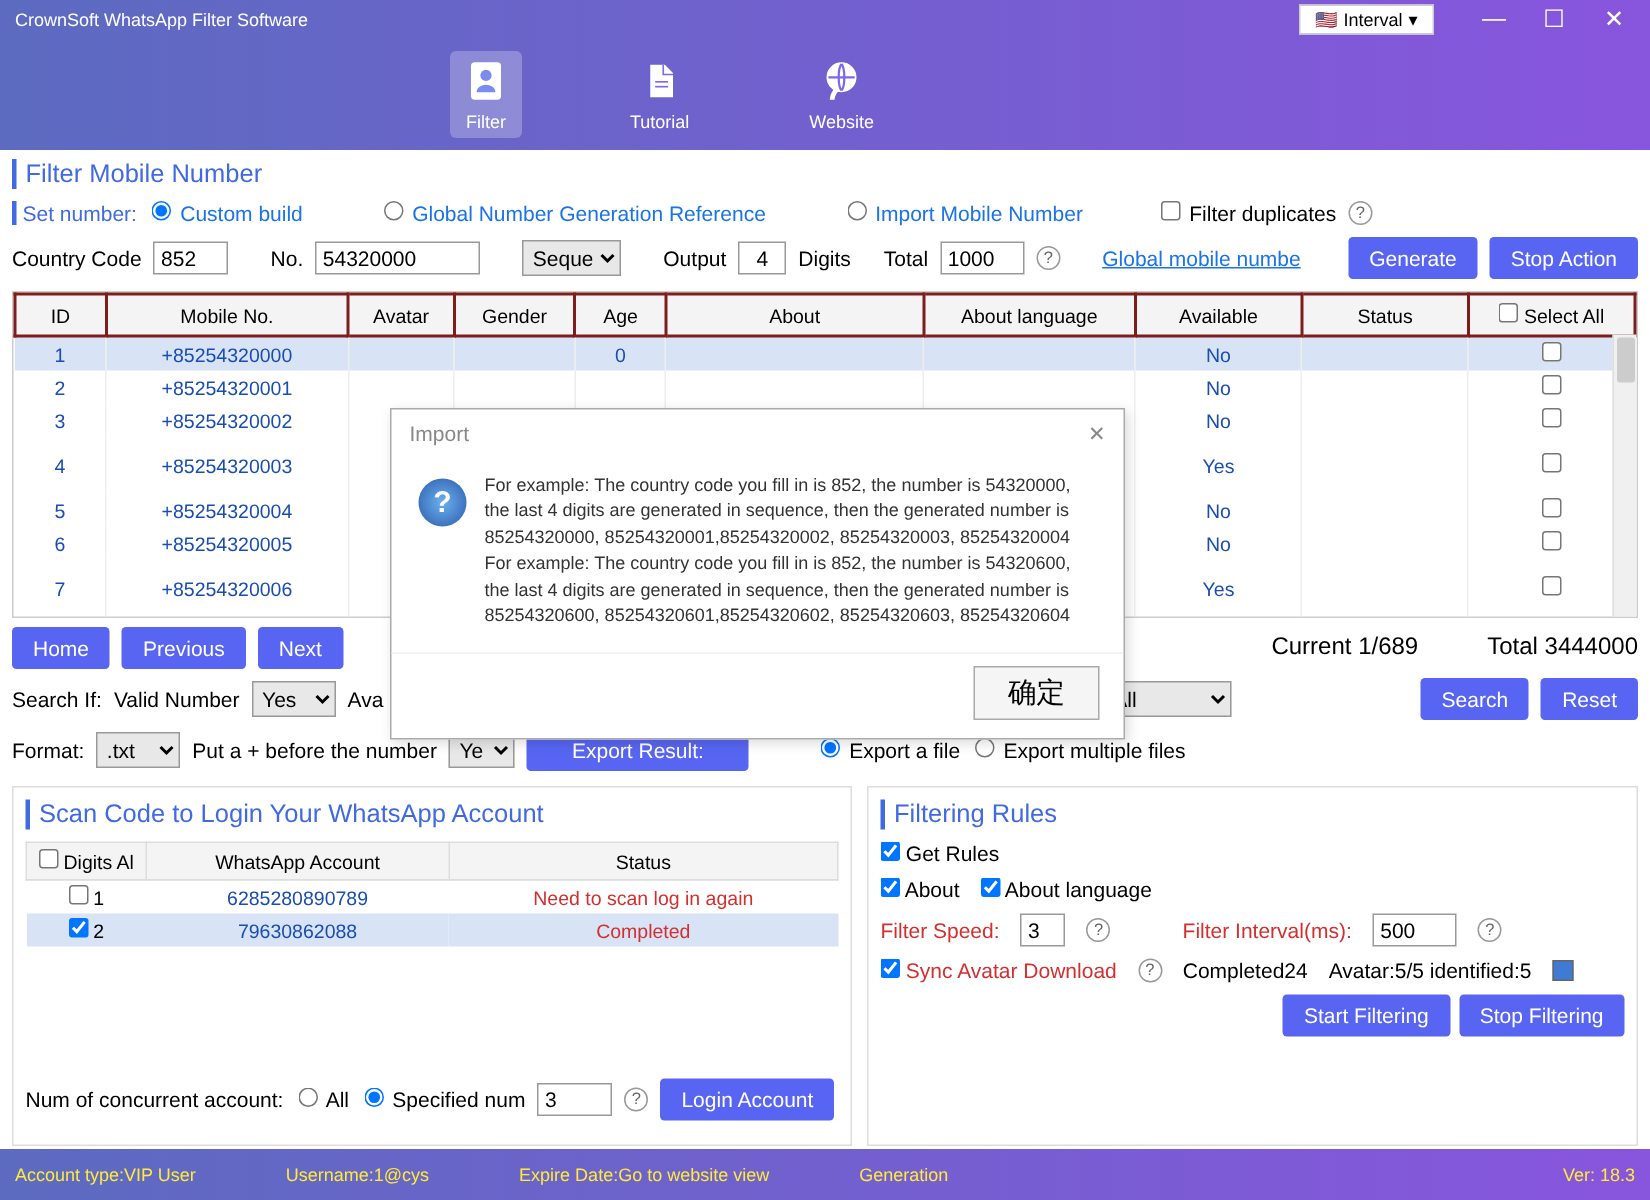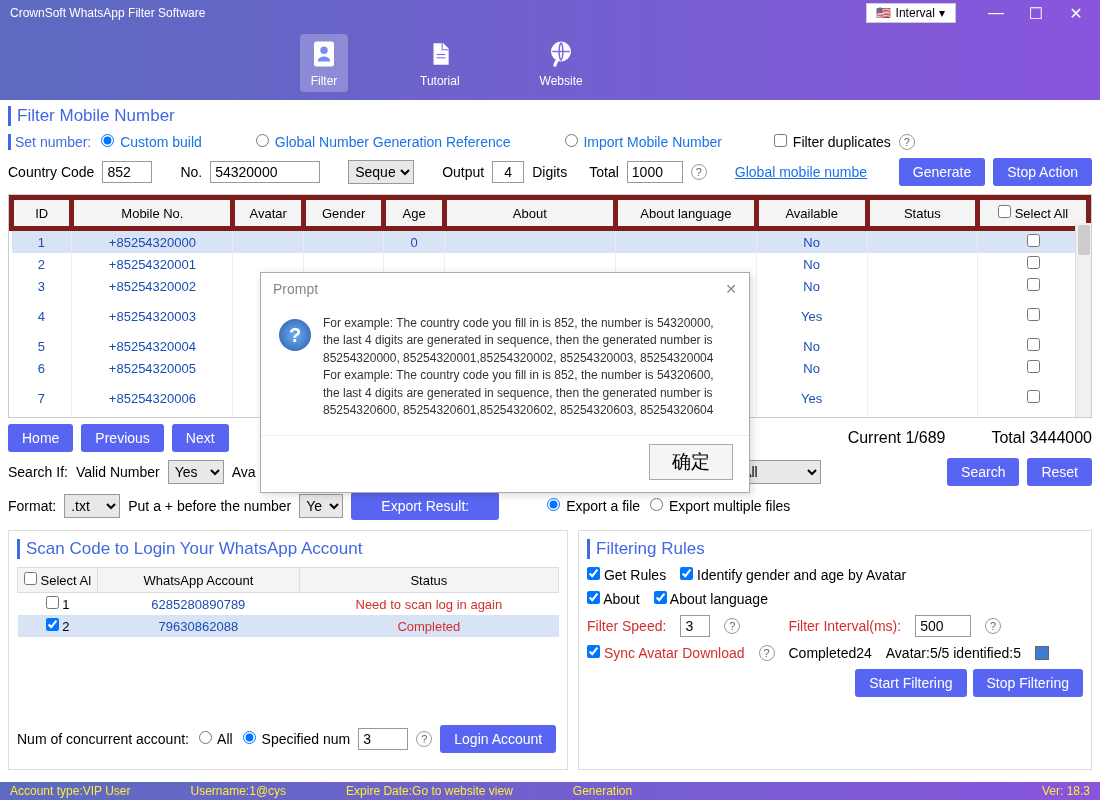--- a/index.html
+++ b/index.html
@@ -19,38 +19,38 @@
 .row { display: flex; align-items: center; gap: 8px; font-size: 14px; margin-bottom: 8px; }
 .set-number { color: #4169e1; border-left: 3px solid #4169e1; padding-left: 4px; font-size: 14px; }
 input[type=radio] { margin: 0 2px; }
 input[type=text] { border: 1px solid #999; padding: 2px 4px; font-size: 14px; }
 select { border: 1px solid #999; padding: 2px; font-size: 14px; background: #e8e8e8; }
 .btn-blue { background: #5865f2; color: #fff; border: none; padding: 6px 14px; font-size: 14px; border-radius: 3px; cursor: pointer; }
 .link { color: #1a73e8; text-decoration: underline; cursor: pointer; font-size: 14px; }
 .help-icon { display: inline-flex; width: 16px; height: 16px; border: 1px solid #999; border-radius: 50%; align-items: center; justify-content: center; font-size: 11px; color: #666; }
 .table-wrap { border: 1px solid #ccc; position: relative; }
 .table { width: 100%; border-collapse: collapse; font-size: 13px; }
-.table th { background: #f4f4f4; border: 5px solid #7f1d1d; padding: 5px 2px; font-weight: normal; font-size: 13px; }
+.table th { background: #f4f4f4; border: 2px solid #7f1d1d; padding: 5px 2px; font-weight: normal; font-size: 13px; }
 .table td { border-right: 1px solid #eee; padding: 3px 4px; text-align: center; color: #1a4db3; }
 .table tr.selected { background: #d8e3f5; }
 .scrollbar-v { position: absolute; right: 0; top: 28px; bottom: 0; width: 16px; background: #f0f0f0; border-left: 1px solid #ddd; }
 .scroll-thumb { background: #ccc; width: 12px; margin: 2px auto; height: 30px; border-radius: 2px; }
 .pagination { display: flex; align-items: center; gap: 8px; margin-top: 6px; }
 .pagination .spacer { flex: 1; }
 .search-row { display: flex; align-items: center; gap: 8px; margin-top: 6px; font-size: 14px; }
 .two-col { display: flex; gap: 10px; margin-top: 10px; }
 .panel { border: 1px solid #ddd; padding: 8px; }
 .panel-left { flex: 0 0 560px; }
 .panel-right { flex: 1; }
 .small-table { width: 100%; border-collapse: collapse; font-size: 13px; }
 .small-table th { background: #f4f4f4; border: 1px solid #ddd; padding: 4px; font-weight: normal; }
 .small-table td { padding: 3px; text-align: center; }
 .red-text { color: #d32f2f; }
 .rules-row { display: flex; align-items: center; gap: 14px; font-size: 14px; margin-bottom: 8px; }
-.statusbar { position: absolute; bottom: 0; left: 0; right: 0; height: 18px; background: linear-gradient(90deg, #5c6bc0 0%, #8855dd 100%); color: #ffeb3b; font-size: 12px; font-family: "Courier New", monospace; display: flex; align-items: center; padding: 0 10px; margin-top: 41px; }
+.statusbar { position: absolute; bottom: 0; left: 0; right: 0; height: 34px; background: linear-gradient(90deg, #5c6bc0 0%, #8855dd 100%); color: #ffeb3b; font-size: 12px; font-family: "Courier New", monospace; display: flex; align-items: center; padding: 0 10px; margin-top: 41px; }
 .statusbar span { margin-right: 60px; }
 .modal { position: absolute; left: 260px; top: 272px; width: 490px; background: #fff; border: 1px solid #aaa; box-shadow: 2px 2px 8px rgba(0,0,0,0.15); z-index: 100; }
 .modal-title { padding: 8px 12px; color: #888; font-size: 14px; display: flex; justify-content: space-between; }
 .modal-body { padding: 10px 24px 16px 18px; display: flex; gap: 12px; font-size: 12px; color: #333; }
 .modal-icon { width: 32px; height: 32px; border-radius: 50%; background: radial-gradient(#6bb0f0,#2a5aa8); color: #fff; display: flex; align-items: center; justify-content: center; font-size: 20px; font-weight: bold; flex-shrink: 0; margin-top: 4px; }
 .modal-footer { padding: 8px 16px 12px; text-align: right; border-top: 1px solid #eee; }
 .modal-footer button { padding: 4px 22px; font-size: 19px; border: 1px solid #aaa; background: #f5f5f5; cursor: pointer; }
 .checkbox { margin-right: 2px; }
 .radio-label { color: #1a73e8; }
 .blue-square { display:inline-block; width:14px; height:14px; background:#3f7bd4; border:1px solid #666; vertical-align:middle; }
@@ -284,21 +284,21 @@
     <label><input type="radio" checked="" style=""> <span>Export a file</span></label>
     <label><input type="radio" style=""> <span>Export multiple files</span></label>
   </div>
 
   <div class="two-col">
     <div class="panel panel-left">
       <div class="section-title">Scan Code to Login Your WhatsApp Account</div>
       <table class="small-table">
         <thead>
             <tr>
-          <th style="width:80px"><input type="checkbox" style=""> <span>Select Al</span></th>
+          <th style="width:80px"><input type="checkbox" style=""> <span>Digits Al</span></th>
           <th>WhatsApp Account</th>
           <th>Status</th>
         </tr>
           </thead>
         <tbody id="acct-body">
             <tr>
               <td><input type="checkbox" style=""> 1</td>
               <td style="color: rgb(26, 77, 179);">6285280890789</td>
               <td class="red-text">Need to scan log in again</td>
             </tr>
@@ -316,21 +316,20 @@
         <label><input type="radio" checked="" style=""> <span>Specified num</span></label>
         <input type="text" style="width: 50px;" value="3">
         <span class="help-icon">?</span>
         <button class="btn-blue">Login Account</button>
       </div>
     </div>
     <div class="panel panel-right">
       <div class="section-title">Filtering Rules</div>
       <div class="rules-row">
         <label><input type="checkbox" checked="" style=""> <span>Get Rules</span></label>
-        <label><input type="checkbox" checked="" style=""> <span>Identify gender and age by Avatar</span></label>
       </div>
       <div class="rules-row">
         <label><input type="checkbox" checked="" style=""> <span>About</span></label>
         <label><input type="checkbox" checked="" style=""> <span>About language</span></label>
       </div>
       <div class="rules-row" style="color:#d32f2f">
         <span>Filter Speed:</span>
         <input type="text" style="width: 30px; color: rgb(0, 0, 0);" value="3">
         <span class="help-icon" style="color:#666">?</span>
         <span style="width:20px"></span>
@@ -356,21 +355,21 @@
 <div class="statusbar">
   <span>Account type:VIP User</span>
   <span>Username:1@cys</span>
   <span>Expire Date:Go to website view</span>
   <span>Generation</span>
   <span style="margin-left:auto;margin-right:0">Ver: 18.3</span>
 </div>
 
 <div class="modal">
   <div class="modal-title">
-    <span>Prompt</span>
+    <span>Import</span>
     <span style="cursor:pointer;color:#888">✕</span>
   </div>
   <div class="modal-body">
     <div class="modal-icon">?</div>
     <div style="white-space:pre-line;line-height:1.45">For example: The country code you fill in is 852, the number is 54320000, the last 4 digits are generated in sequence, then the generated number is 85254320000, 85254320001,85254320002, 85254320003, 85254320004
 For example: The country code you fill in is 852, the number is 54320600, the last 4 digits are generated in sequence, then the generated number is 85254320600, 85254320601,85254320602, 85254320603, 85254320604</div>
   </div>
   <div class="modal-footer">
     <button>确定</button>
   </div>

